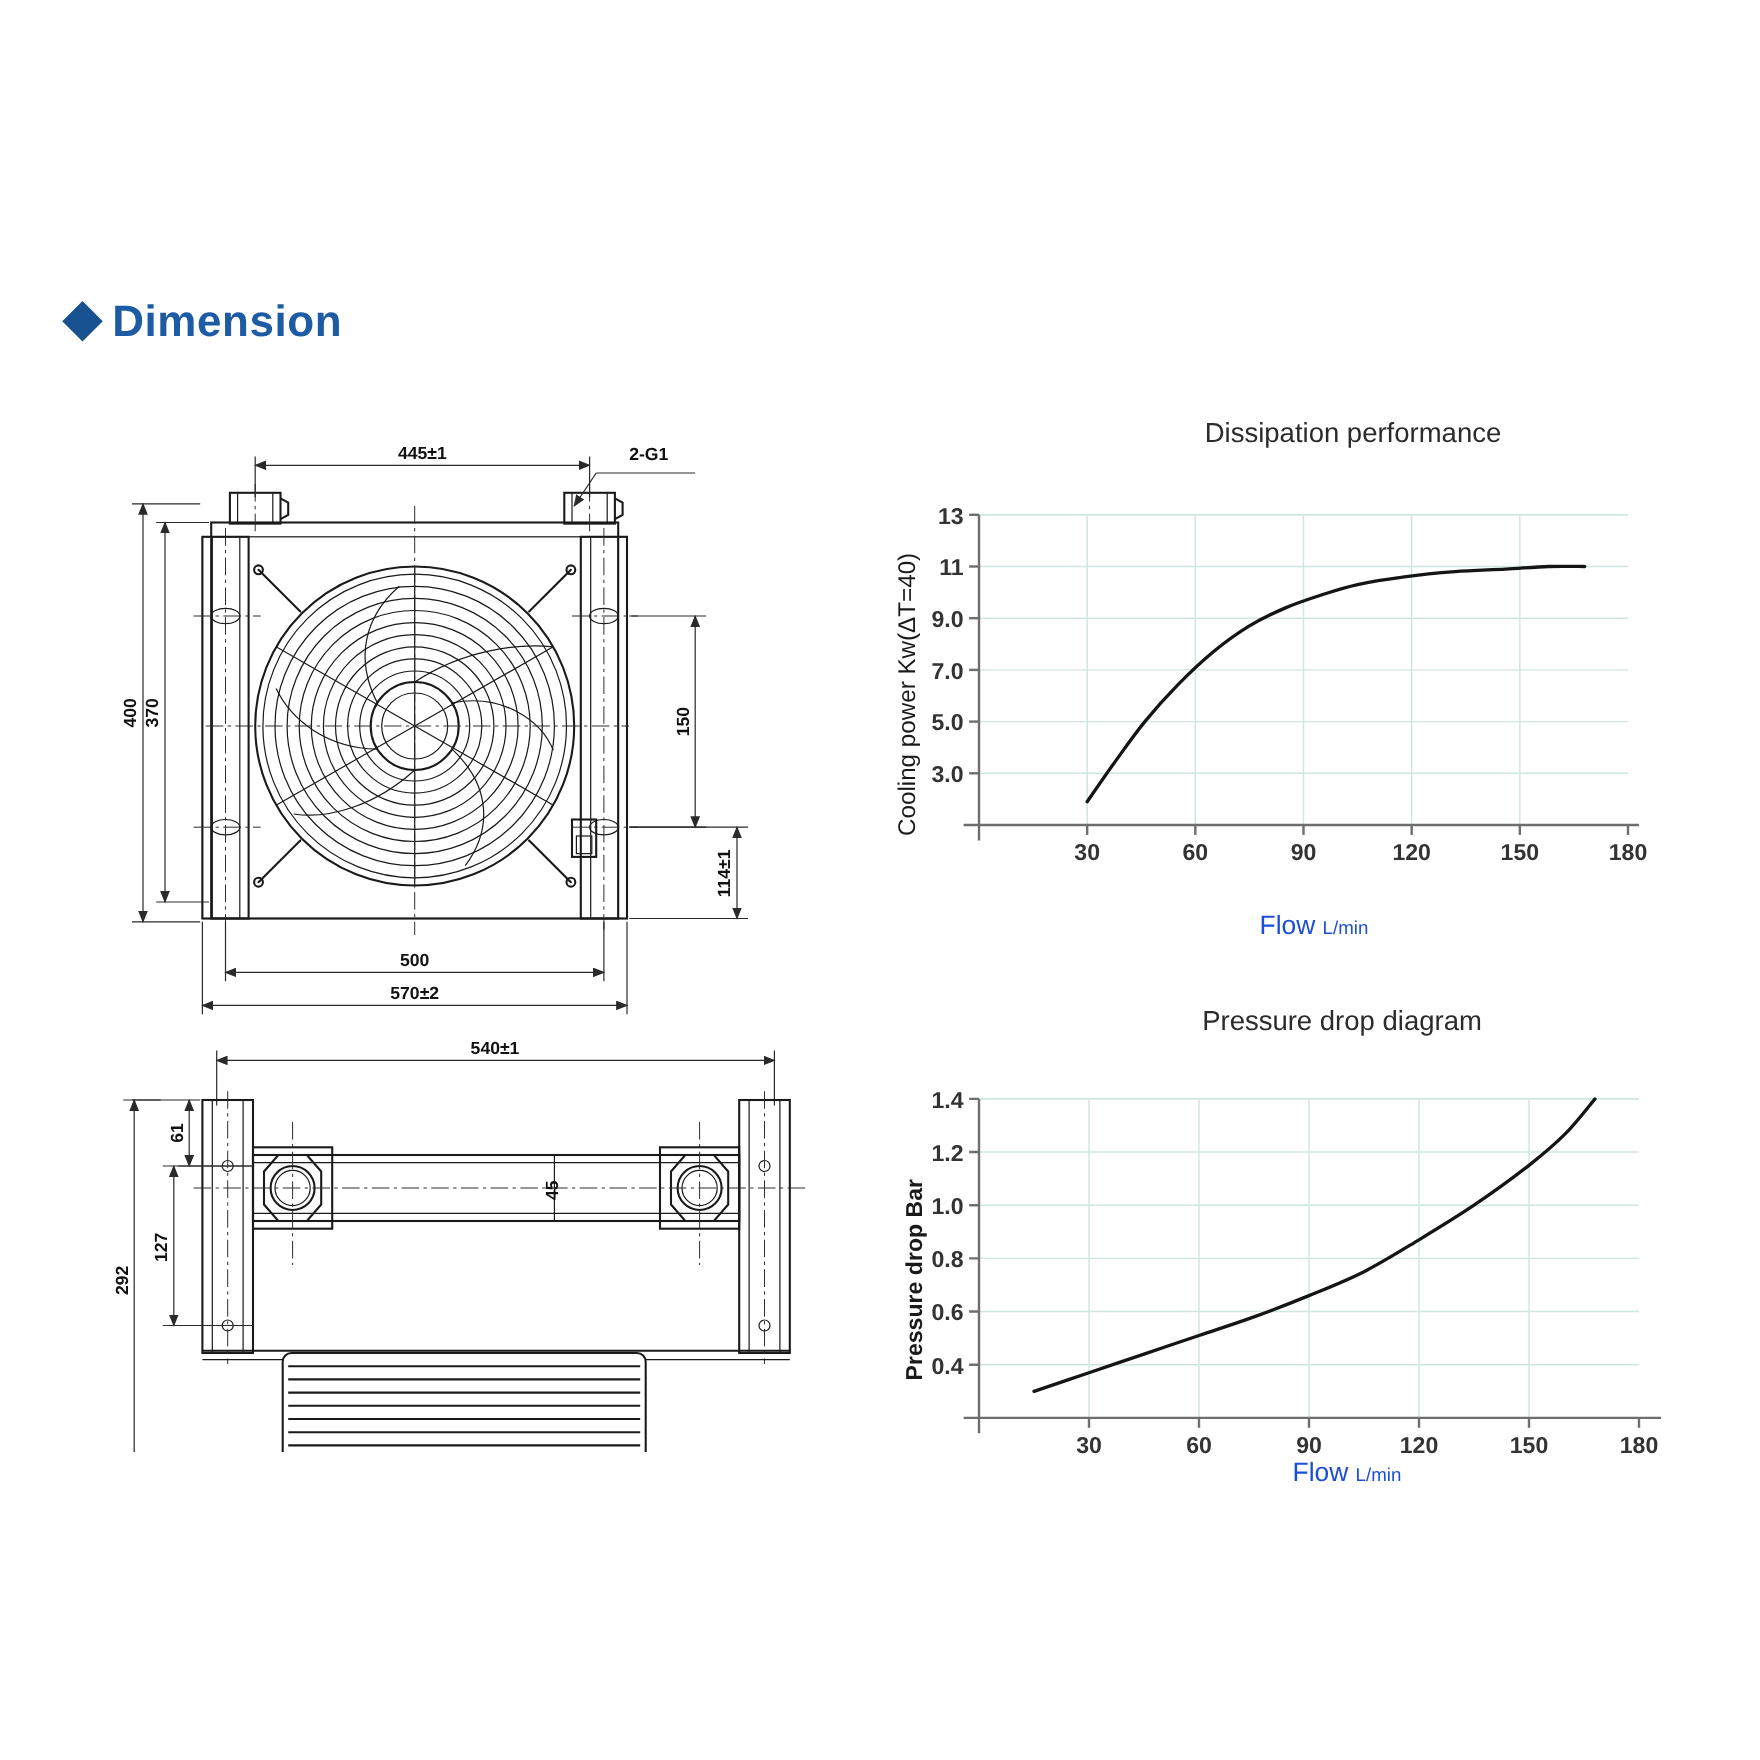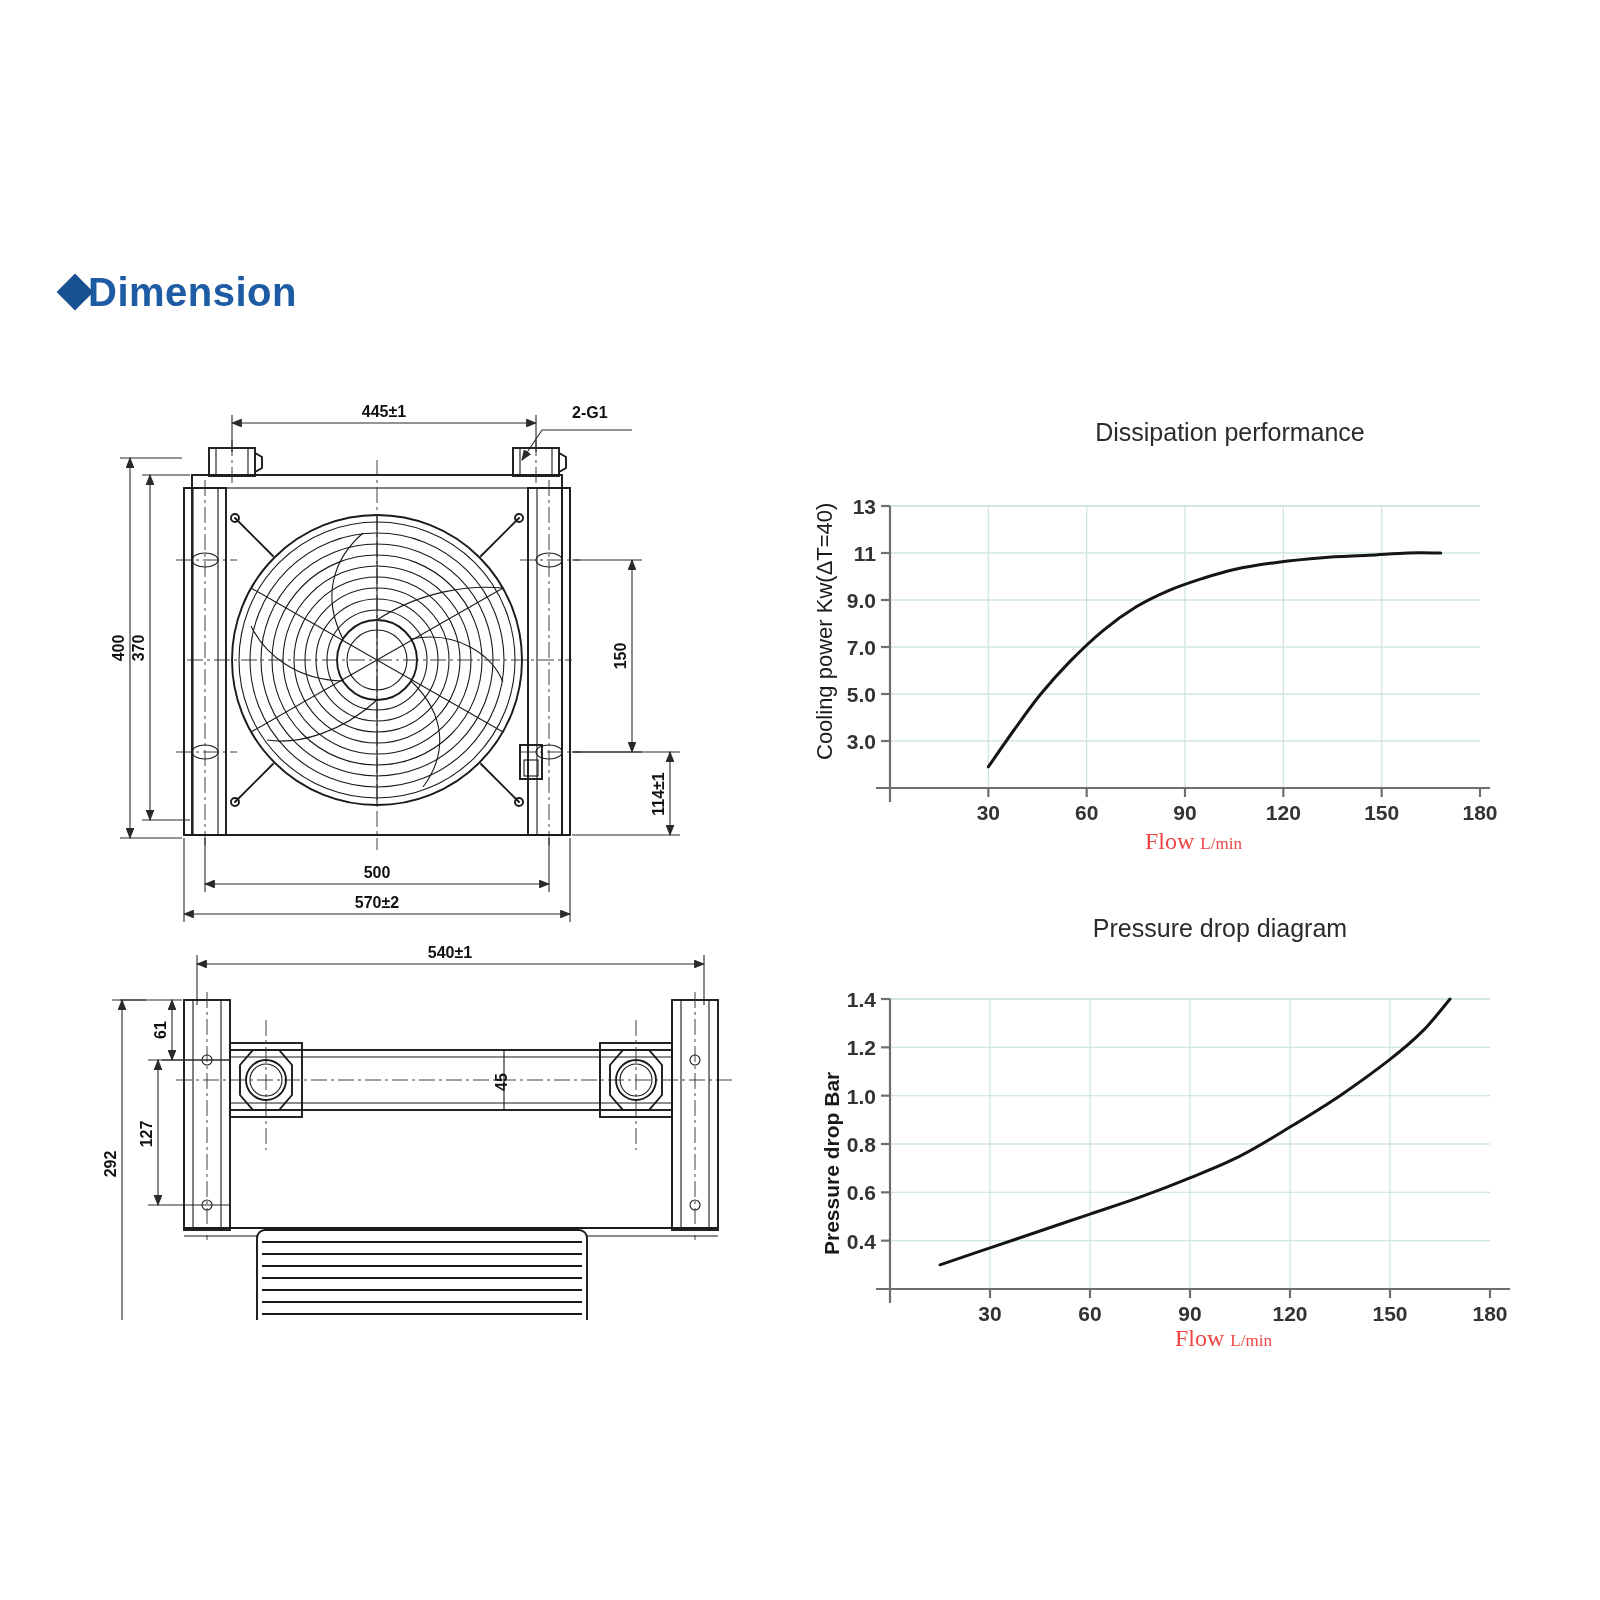--- a/index.html
+++ b/index.html
@@ -6,45 +6,45 @@
   body{
     width:1600px;height:1600px;
     background:#ffffff;
     font-family:"Liberation Sans", sans-serif;
     overflow:hidden;
     position:relative;
   }
   .page{position:absolute;inset:0;}
 
   
-  .sec-head{position:absolute;display:flex;align-items:center;}
+  .sec-head{position:absolute;display:flex;align-items:center;gap:14px;}
   .diamond{width:26px;height:26px;background:#18518f;transform:rotate(45deg);display:block;}
   .sec-title{font-size:40px;font-weight:bold;color:#1d5ba4;letter-spacing:0.5px;line-height:1;}
   #head-dim{left:62px;top:272px;}
   #head-perf{left:832px;top:272px;}
 
   
   #drawing{position:absolute;left:72px;top:360px;width:740px;height:960px;}
   #drawing svg{display:block;}
 
   
   .chart-box{position:absolute;}
-  #chart1{left:790px;top:380px;width:760px;height:500px;margin-top:38px;}
+  #chart1{left:790px;top:380px;width:760px;height:500px;}
   #chart2{left:790px;top:870px;width:780px;height:500px;margin-top:44px;}
   .chart-title{
     position:absolute;width:100%;text-align:center;top:0;
     font-size:25px;color:#2b2b2b;font-family:"Liberation Sans",sans-serif;
   }
   #chart1 .chart-title{padding-left:60px;}
   #chart2 .chart-title{padding-left:40px;}
   .chart-svg{position:absolute;left:0;top:30px;}
 
   .axis-name{
-    position:absolute;font-size:24px;color:#ef4444;
-    font-family:Liberation Serif, serif;
+    position:absolute;font-size:24px;color:#1d4ed8;
+    font-family:Liberation Sans, sans-serif;
   }
   .axis-unit{font-size:17px;}
   #c1-xname{left:1145px;top:828px;}
   #c2-xname{left:1175px;top:1325px;}
 
   .ylabel{
     position:absolute;
     transform-origin:0 0;
     transform:rotate(-90deg);
     font-size:22px;color:#1a1a1a;white-space:nowrap;

